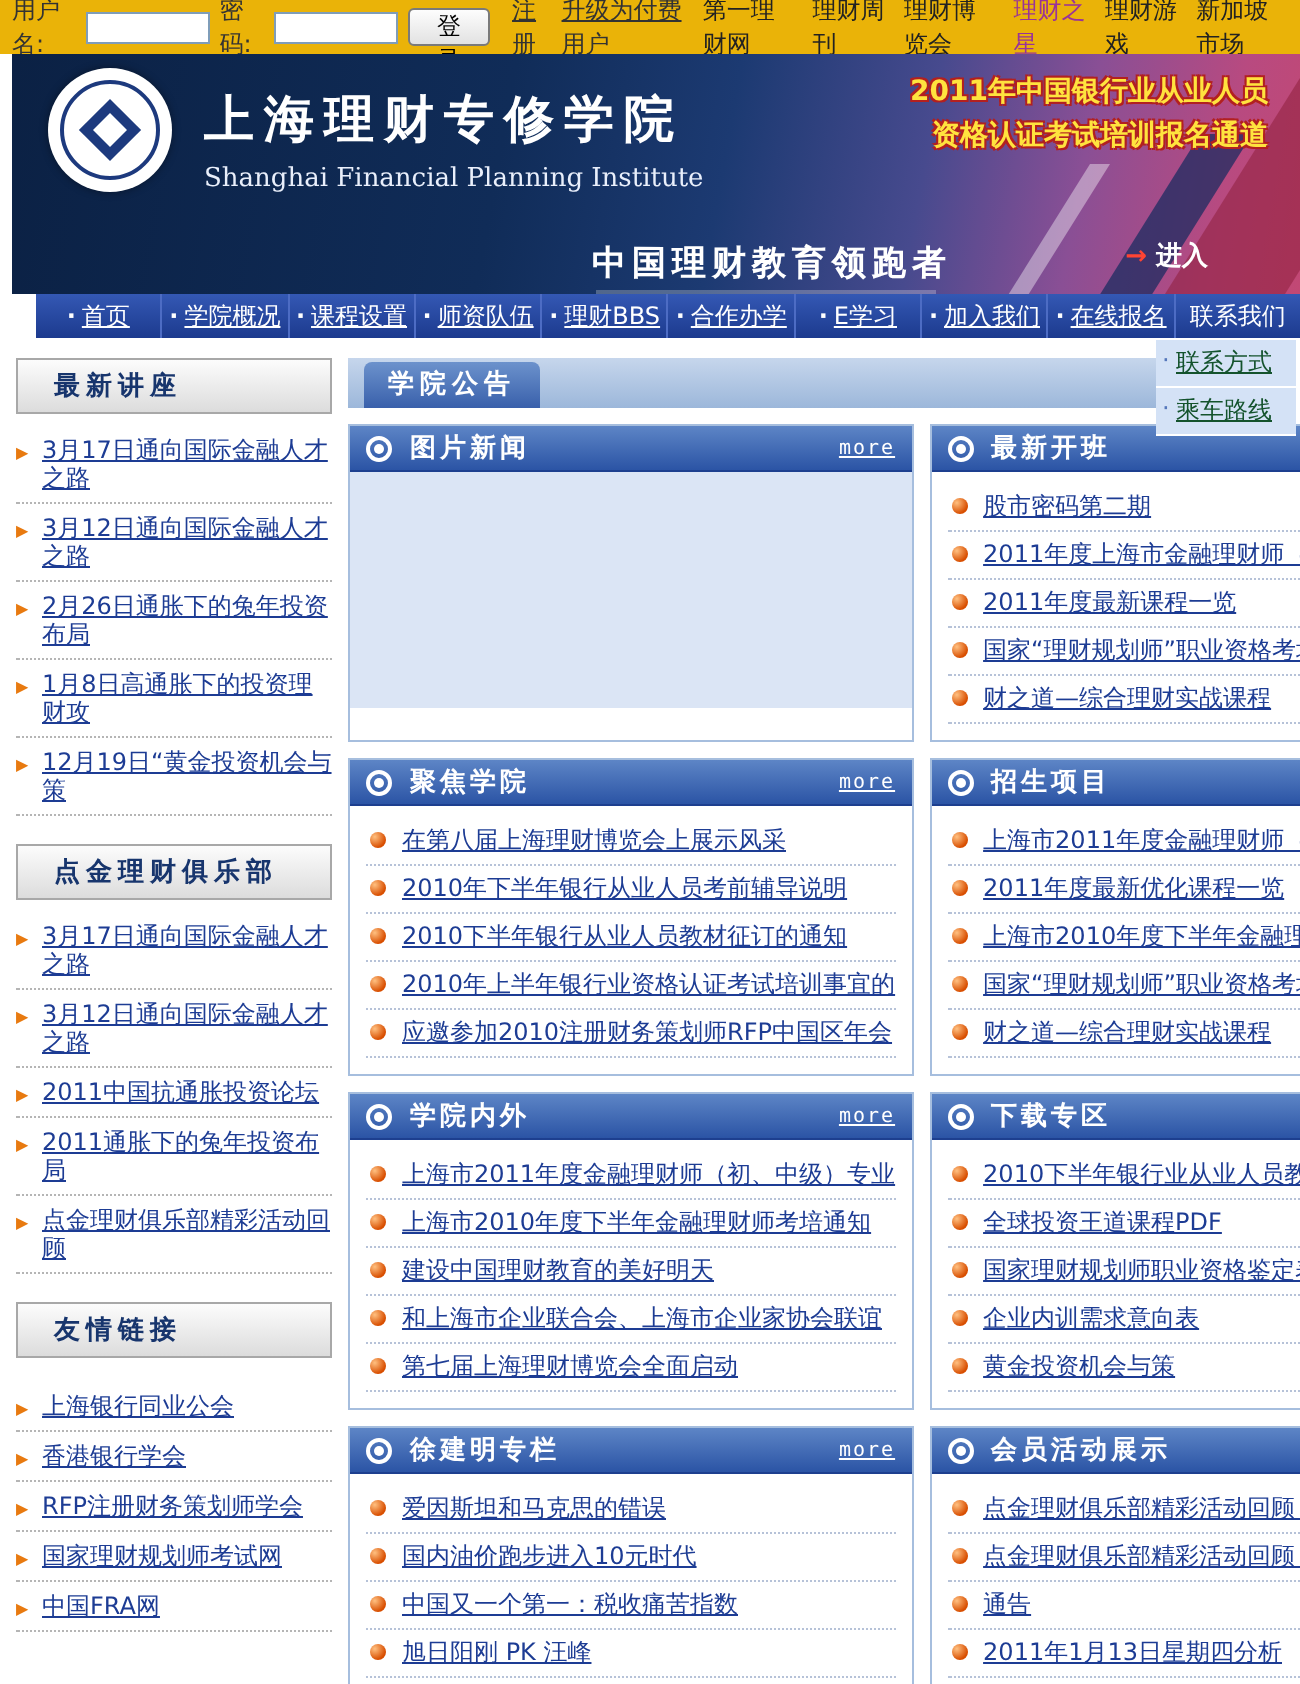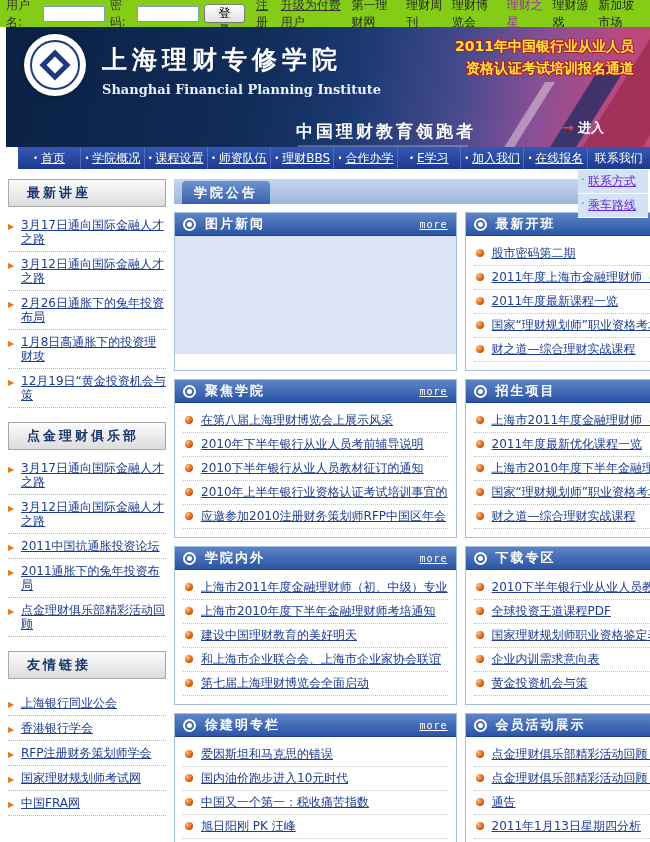--- a/index.html
+++ b/index.html
@@ -3,21 +3,21 @@
 <meta charset="utf-8">
 <style>
   * { box-sizing: border-box; }
   html,body { margin:0; padding:0; }
   body {
     width:650px; min-height:842px; margin:0; position:relative;
     font-family:"DejaVu Sans","Liberation Sans",sans-serif;
     font-size:12px; background:#fff; color:#222;
   }
   
-  .topbar { height:27px; display:flex; align-items:center; padding:0 6px; gap:5px; background:#84cc16; }
+  .topbar { height:27px; display:flex; align-items:center; padding:0 6px; gap:5px; background:#eab308; }
   .topbar label { color:#333; }
   .topbar input { width:62px; height:16px; border:1px solid #7f9db9; font-size:11px; padding:0 2px; }
   .login-btn { height:19px; padding:0 10px; font-size:12px; border:1px solid #7a7a7a; border-radius:3px;
     background:linear-gradient(#fdfdfd,#e2e2e2); cursor:pointer; }
   .topbar a { text-decoration:underline; color:#333; cursor:pointer; }
   .topbar .reg-links { display:flex; gap:6px; margin-left:6px; }
   .topbar-right { margin-left:auto; display:flex; gap:9px; }
   .topbar-right a { text-decoration:none; color:#222; }
   .topbar-right a.magenta { color:#993399; }
   
@@ -28,21 +28,21 @@
   .hs2 { right:52px; top:40px; width:26px; height:90px; background:#13295e; opacity:.7; }
   .hs3 { right:120px; top:55px; width:10px; height:80px; background:rgba(255,255,255,.5); }
   .logo { position:absolute; left:18px; top:7px; width:62px; height:62px; border-radius:50%;
     background:#fff; box-shadow:0 0 4px rgba(0,0,0,.4); }
   .logo .ring { position:absolute; inset:6px; border:2px solid #1d3a7e; border-radius:50%; }
   .logo .diamond { position:absolute; left:50%; top:50%; width:22px; height:22px; transform:translate(-50%,-50%) rotate(45deg);
     background:#1d3a7e; }
   .logo .diamond::after { content:""; position:absolute; inset:5px; background:#fff; }
   .hdr-titles { position:absolute; left:96px; top:16px; }
   .hdr-title { color:#fff; font-size:25px; font-weight:bold; letter-spacing:5px; }
-  .hdr-sub { color:#e9effb; font-family:"DejaVu Serif","Liberation Serif",serif; font-weight:bold; font-size:13px; margin-top:6px; }
+  .hdr-sub { color:#e9effb; font-family:"DejaVu Serif","Liberation Serif",serif; font-weight:normal; font-size:13px; margin-top:6px; }
   .hdr-promo { position:absolute; right:16px; top:8px; width:256px; text-align:right;
     color:#ffe33e; font-weight:bold; font-size:14px; line-height:22px;
     text-shadow:1px 1px 0 #b22020,-1px 1px 0 #b22020,1px -1px 0 #b22020,-1px -1px 0 #b22020; }
   .hdr-slogan { position:absolute; left:290px; top:93px; color:#fff; font-size:17px; font-weight:bold;
     letter-spacing:3px; font-family:"DejaVu Serif","Liberation Serif",serif; }
   .hdr-slogan-lines { position:absolute; left:292px; top:118px; width:170px; height:0;
     border-top:2px solid rgba(255,255,255,.25); box-shadow:0 5px 0 rgba(255,255,255,.2); }
   .hdr-enter { position:absolute; right:46px; top:92px; color:#fff; font-weight:bold; font-size:13px; cursor:pointer;margin-left:23px; }
   .hdr-enter .arr { color:#ff4433; }
   
@@ -51,21 +51,21 @@
   .nav-item { flex:1; display:flex; align-items:center; justify-content:center;
     color:#fff; font-size:12px; border-left:1px solid #4d6cc4; cursor:pointer; white-space:nowrap; }
   .nav-item:first-child { border-left:none; }
   .nav-item span { text-decoration:underline; }
   .nav-item::before { content:"·"; margin-right:3px; font-weight:bold; }
   .nav-item.no-link::before { content:""; margin:0; }
   .nav-item.no-link span { text-decoration:none; }
   
   .dropdown { position:absolute; top:170px; right:2px; width:70px; z-index:20; }
   .dropdown-item { background:#d4e2f6; border-bottom:1px solid #fff; padding:3px 4px 3px 10px;
-    color:#6d28d9; font-size:12px; cursor:pointer; position:relative; }
+    color:#14532d; font-size:12px; cursor:pointer; position:relative; }
   .dropdown-item span { text-decoration:underline; }
   .dropdown-item::before { content:"·"; position:absolute; left:3px; color:#5577bb; }
   
   .content { display:flex; gap:8px; padding:10px 2px 10px 8px; }
   .sidebar { width:158px; flex:none; }
   .main { flex:1; min-width:0; }
   
   .side-header { background:linear-gradient(#fcfcfc,#dcdcdc); border:1px solid #a8a8a8;
     padding:4px 0 4px 18px; font-weight:bold; color:#17356d; font-size:13px; letter-spacing:3px; }
   .side-list { list-style:none; margin:6px 0 4px; padding:0; }

